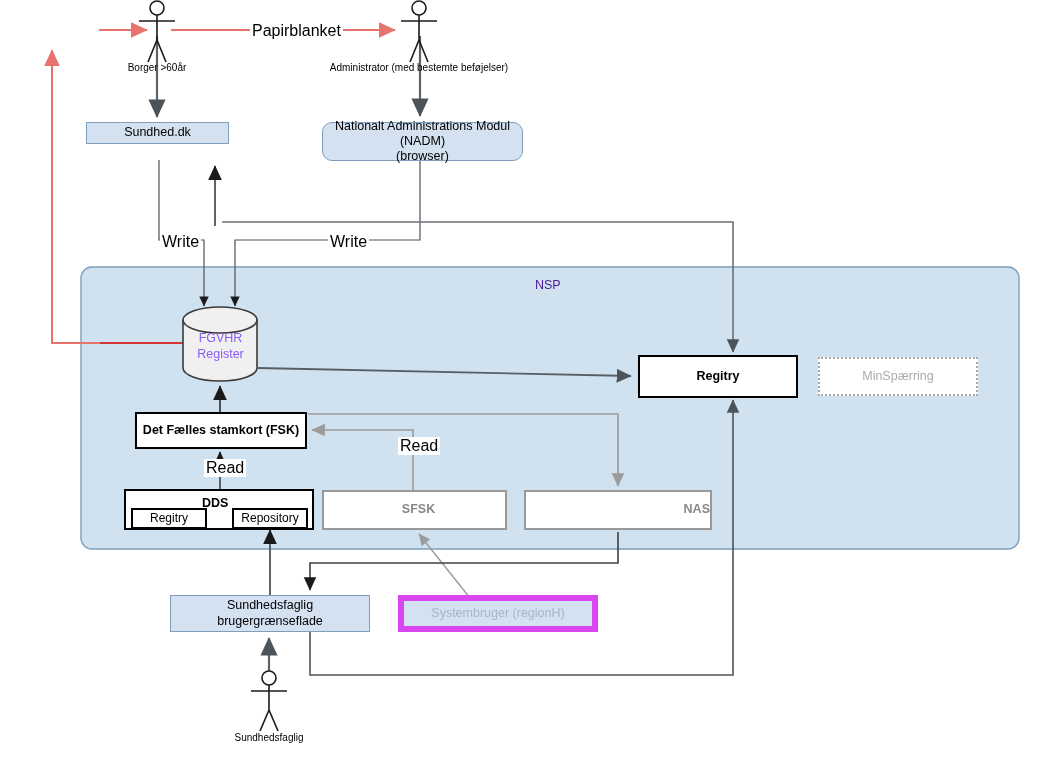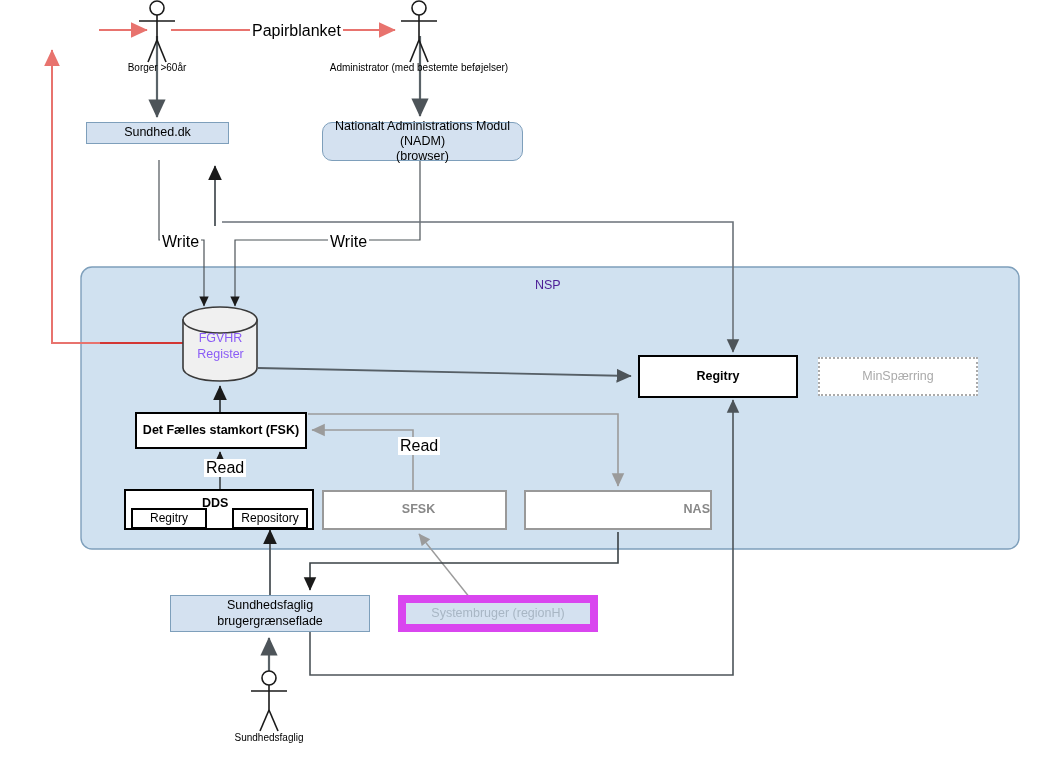--- a/index.html
+++ b/index.html
@@ -57,21 +57,21 @@
     font-weight: bold;
     padding-left: 8px;
   }
   .n-gray-dotted {
     background: #ffffff;
     border: 2px dotted #aaaaaa;
     color: #aaaaaa;
   }
   .n-blue-faded {
     background: #d4e1f0;
-    border: 8px solid #d946ef;
+    border: 6px solid #d946ef;
     color: #a8b6c4;
   }
   .n-red {
     background: #ffffff;
     border: 2.5px solid #ff0000;
     color: #ff0000;
   }
   .n-plain {
     background: #ffffff;
     border: 2px solid #000000;

